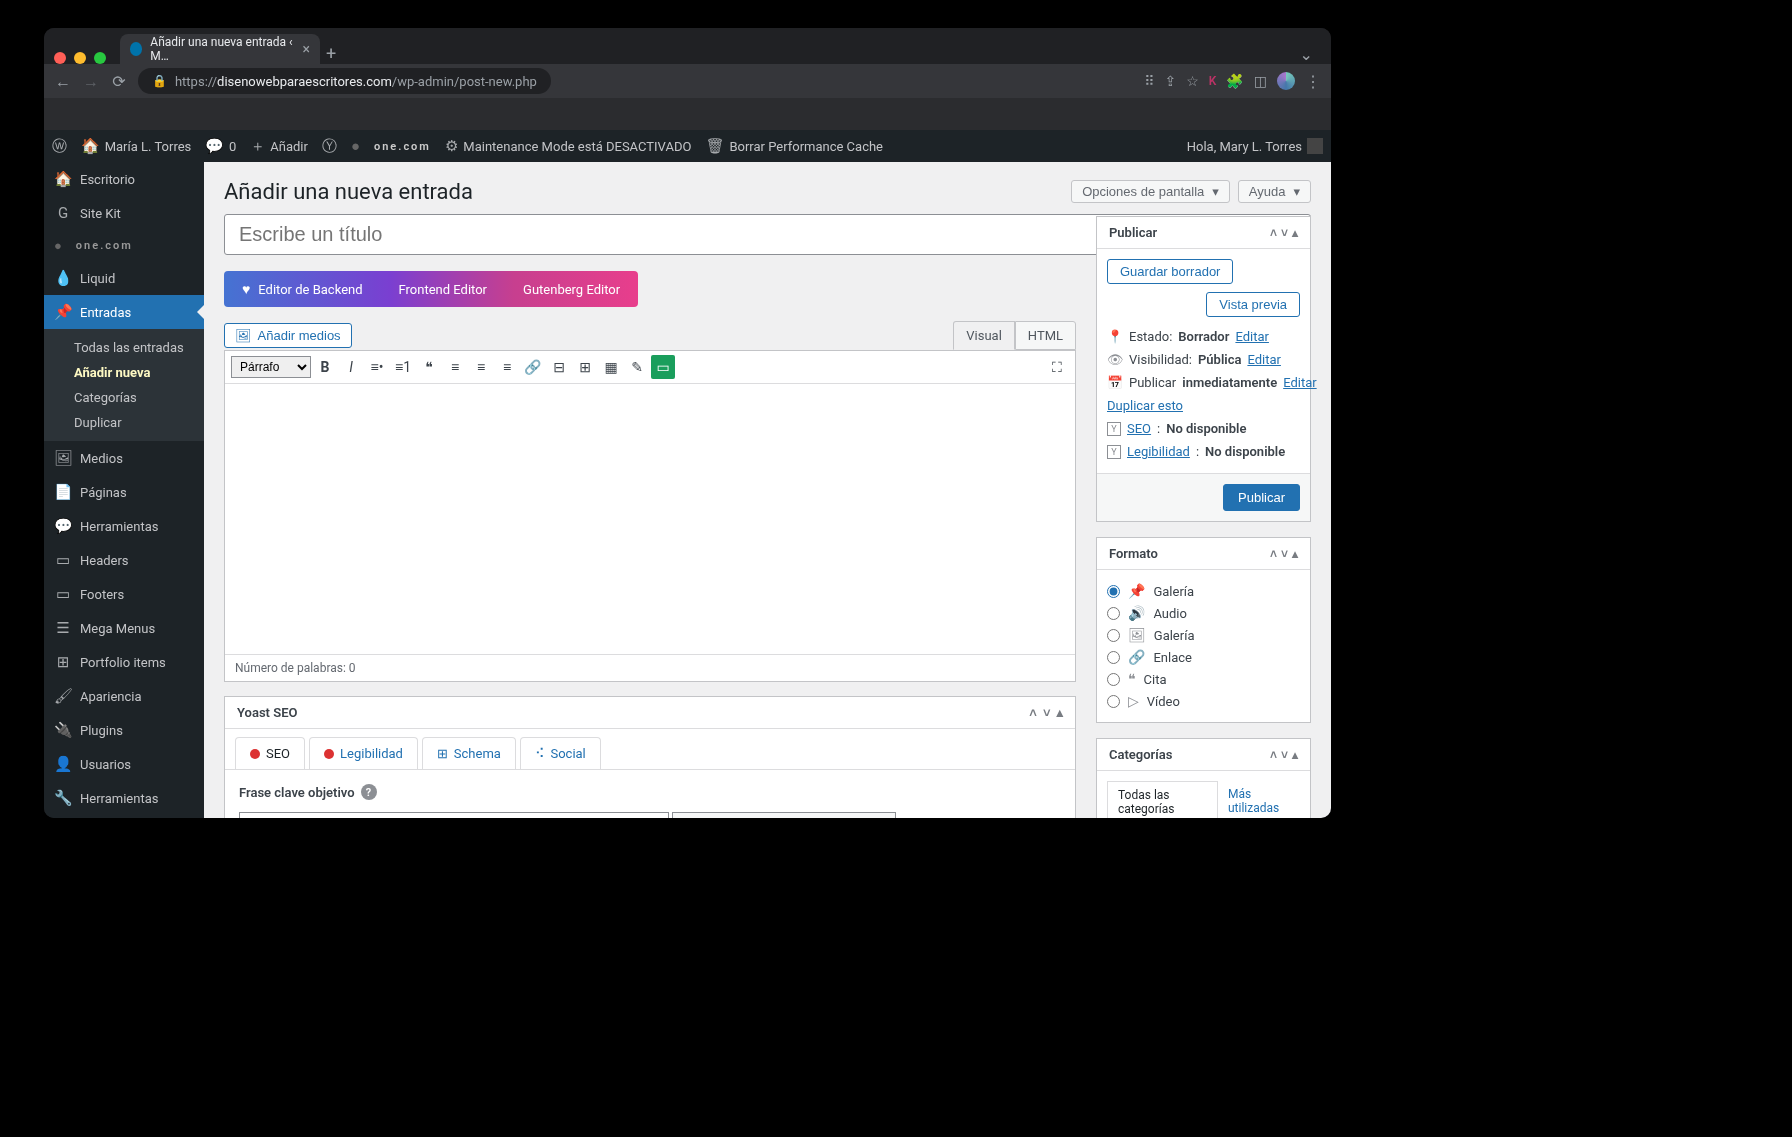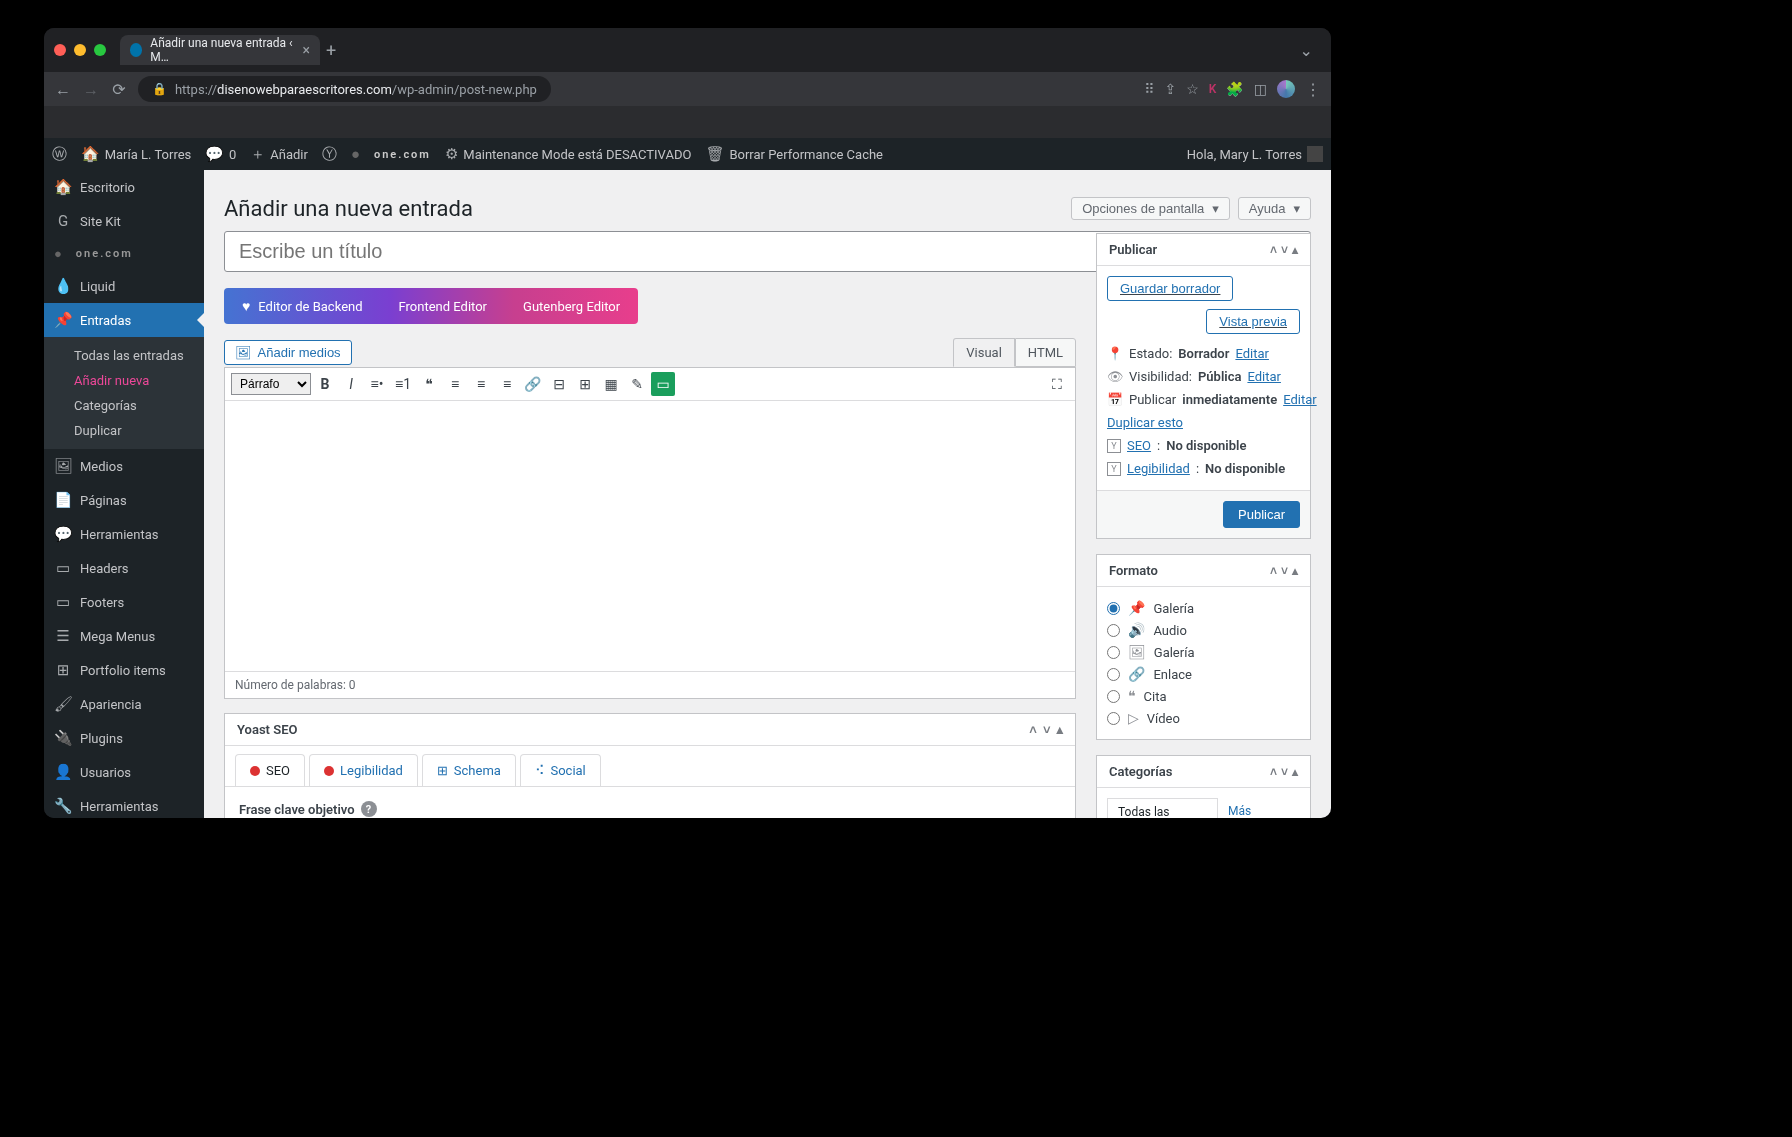--- a/index.html
+++ b/index.html
@@ -1,19 +1,19 @@
 <!DOCTYPE html>
 <html><head>
 <meta charset="utf-8">
 <style>
   * { box-sizing: border-box; margin: 0; padding: 0; }
   body { font-family: -apple-system, BlinkMacSystemFont, "Segoe UI", Roboto, sans-serif; background: #000; width: 1792px; height: 1137px; overflow: hidden; position: relative; }
   .window { position: absolute; left: 44px; top: 28px; width: 1287px; height: 790px; background: #202124; border-radius: 10px; overflow: hidden; box-shadow: 0 20px 60px rgba(0,0,0,.5); display: flex; flex-direction: column; }
   
-  .tabbar { height: 44px; background: #202124; display: flex; align-items: center; padding: 0 10px; }
+  .tabbar { height: 36px; background: #202124; display: flex; align-items: flex-end; padding: 0 10px; }
   .traffic { display: flex; gap: 8px; margin-right: 14px; }
   .dot { width: 12px; height: 12px; border-radius: 50%; }
   .dot.r{background:#ff5f57;} .dot.y{background:#febc2e;} .dot.g{background:#28c840;}
   .tab { height: 30px; background: #35363a; border-radius: 8px 8px 0 0; display: flex; align-items: center; padding: 0 10px; color: #e8eaed; font-size: 12px; max-width: 200px; gap: 8px; }
   .tab .wpicon { width:14px; height:14px; border-radius:50%; background:#0073aa; display:inline-block; }
   .tab .x { color:#9aa0a6; font-size:14px; }
   .newtab { margin-left: 6px; color:#9aa0a6; font-size:18px; }
   .tabbar .spacer{flex:1;}
   .chev-down{color:#9aa0a6; margin-right:8px;}
   
@@ -39,24 +39,24 @@
   
   .wp{flex:1;display:flex;overflow:hidden;}
   .sidebar{width:160px;background:#1d2327;color:#c3c4c7;font-size:13px;overflow-y:auto;}
   .menu-item{display:flex;align-items:center;gap:8px;padding:8px 10px;cursor:pointer;position:relative;}
   .menu-item.current{background:#2271b1;color:#fff;}
   .menu-item.current::after{content:"";position:absolute;right:-1px;top:50%;transform:translateY(-50%);border:8px solid transparent;border-right-color:#f0f0f1;}
   .menu-item .mi-ico{width:18px;text-align:center;font-size:15px;color:#a7aaad;}
   .menu-item.current .mi-ico{color:#fff;}
   .submenu{background:#2c3338;padding:6px 0;}
   .submenu .sub{padding:5px 12px 5px 30px;color:#c3c4c7;cursor:pointer;font-size:13px;}
-  .submenu .sub.active{color:#ec4899;font-weight:400;}
+  .submenu .sub.active{color:#fef9c3;font-weight:700;}
   .onecom-side{font-size:11px; font-weight:600; letter-spacing:2px; color:#999;}
   
-  .content{flex:1;background:#f0f0f1;overflow-y:auto;padding:16px 20px 20px 20px;font-size:13px;color:#3c434a;}
+  .content{flex:1;background:#f0f0f1;overflow-y:auto;padding:7px 20px 20px 20px;font-size:13px;color:#3c434a;}
   .head-row{display:flex;align-items:center;padding-top:10px;}
   h1{font-size:22px;font-weight:400;color:#1d2327;}
   .head-row .sp{flex:1;}
   .screen-btn{background:#f6f7f7;border:1px solid #c3c4c7;padding:3px 10px;font-size:13px;color:#646970;border-radius:3px;cursor:pointer;display:flex;align-items:center;gap:8px;}
   .title-input{width:100%;margin-top:10px;padding:8px 14px;font-size:20px;border:1px solid #8c8f94;background:#fff;border-radius:3px;}
   .title-input::placeholder{color:#757575;}
   .main-cols{display:flex;gap:20px;margin-top:16px;}
   .maincol{flex:1;min-width:0;}
   .sidecol{width:215px;display:flex;flex-direction:column;gap:15px;}
   
@@ -102,21 +102,21 @@
   .panel-head .sp{flex:1;}
   .panel-head .ctrl{color:#787c82;margin-left:4px;cursor:pointer;font-size:12px;}
   .panel-body{padding:10px;font-size:13px;}
   .btn-outline{border:1px solid #2271b1;color:#2271b1;background:#fff;padding:4px 12px;border-radius:3px;font-size:13px;cursor:pointer;}
   .btn-primary{background:#2271b1;color:#fff;border:1px solid #2271b1;padding:5px 14px;border-radius:3px;font-size:13px;cursor:pointer;}
   .pub-row{display:flex;align-items:center;gap:6px;padding:4px 0;font-size:13px;color:#3c434a;}
   .pub-row .pico{color:#8c8f94;width:16px;}
   .pub-row a{color:#2271b1;text-decoration:underline;cursor:pointer;}
   .pub-row strong{font-weight:600;}
   .yicon{display:inline-block;width:14px;height:14px;border:1px solid #8c8f94;color:#8c8f94;font-size:9px;text-align:center;line-height:12px;}
-  .pub-actions{display:flex;gap:8px;padding-bottom:8px;text-decoration:underline;}
+  .pub-actions{display:flex;gap:8px;padding-bottom:8px;}
   .pub-actions .sp{flex:1;}
   .pub-foot{border-top:1px solid #dcdcde;padding:10px;display:flex;justify-content:flex-end;background:#f6f7f7;}
   .fmt-row{display:flex;align-items:center;gap:8px;padding:3px 0;font-size:13px;}
   .fmt-row input[type=radio]{accent-color:#2271b1;}
   .fmt-ico{color:#8c8f94;font-size:14px;}
   .cat-tabs{display:flex;border-bottom:1px solid #dcdcde;margin-bottom:8px;}
   .cat-tab{padding:6px 10px;font-size:12px;color:#2271b1;cursor:pointer;}
   .cat-tab.active{border:1px solid #dcdcde;border-bottom:1px solid #fff;margin-bottom:-1px;color:#1d2327;}
 </style>
 </head>

